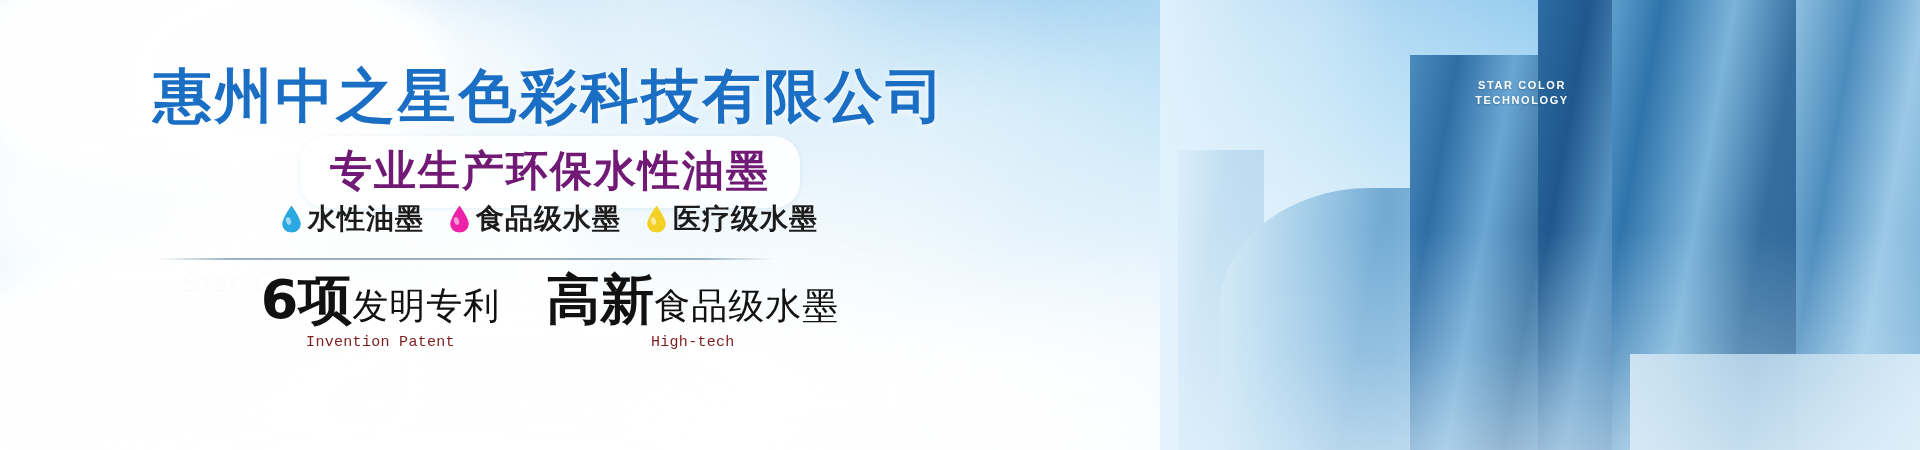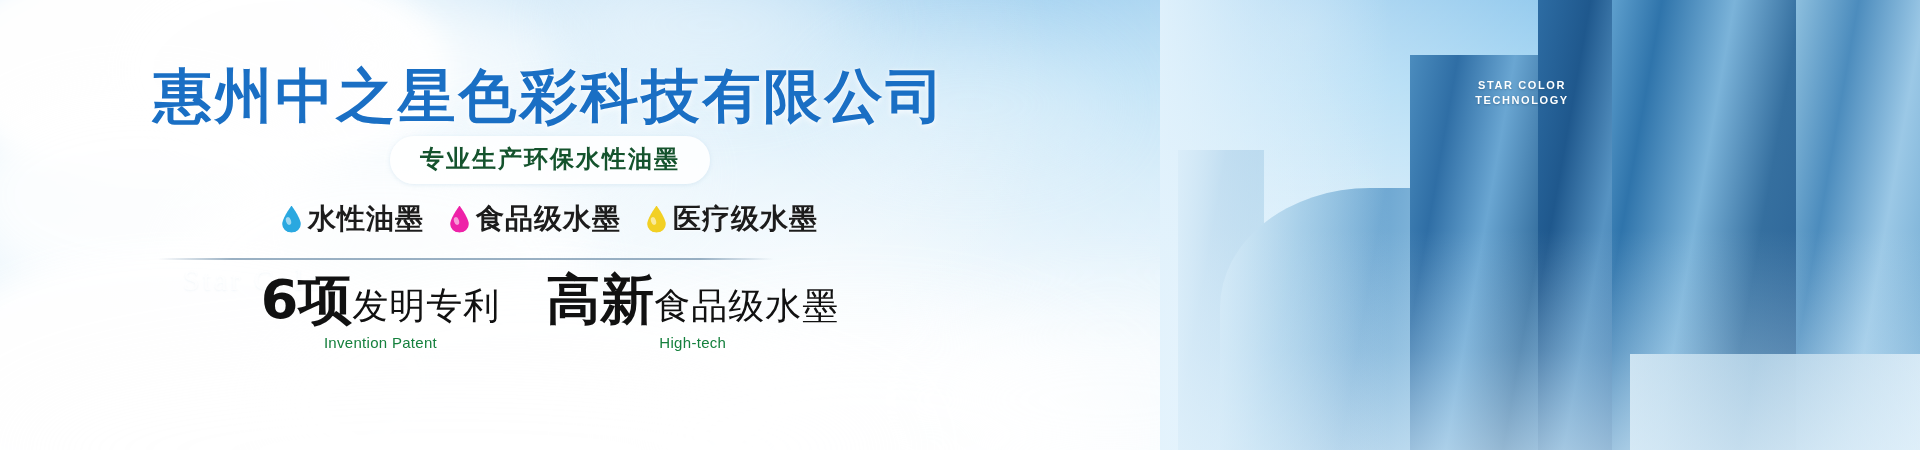--- a/index.html
+++ b/index.html
@@ -161,22 +161,22 @@
   }
 
   .subtitle-wrap {
     position:absolute; left:0; right:0; top:136px;
     display:flex; justify-content:center;
   }
   .subtitle {
     background:rgba(255,255,255,.86);
     border-radius:26px;
     padding:7px 30px 9px;
-    font-size:24px; font-weight:700; letter-spacing:2px;
-    color:#14532d;
+    font-size:42px; font-weight:700; letter-spacing:2px;
+    color:#701a75;
     font-family:"DejaVu Sans","Liberation Sans",sans-serif;
     white-space:nowrap;
     box-shadow:0 1px 4px rgba(150,190,220,.25);
   }
 
   .features {
     position:absolute; left:0; right:0; top:200px;
     display:flex; justify-content:center; align-items:flex-start; gap:26px;
   }
   .feature { display:flex; align-items:center; gap:7px; }
@@ -214,22 +214,22 @@
     white-space:nowrap; color:#111111; line-height:1.05;
     font-family:"DejaVu Sans","Liberation Sans",sans-serif;
   }
   .badge .cn .big {
     font-size:54px; font-weight:700; letter-spacing:0px;
   }
   .badge .cn .small {
     font-size:36px; font-weight:500; letter-spacing:1px;
   }
   .badge .en {
-    margin-top:5px; font-size:15px; color:#15803d; letter-spacing:.3px;
-    font-family:Liberation Sans, sans-serif;
+    margin-top:5px; font-size:15px; color:#7f1d1d; letter-spacing:.3px;
+    font-family:Liberation Mono, monospace;
   }
 </style>
 </head>
 <body>
 
 <div id="banner">
 
   <div class="sky"></div>
   <div class="sky-wash"></div>
 

